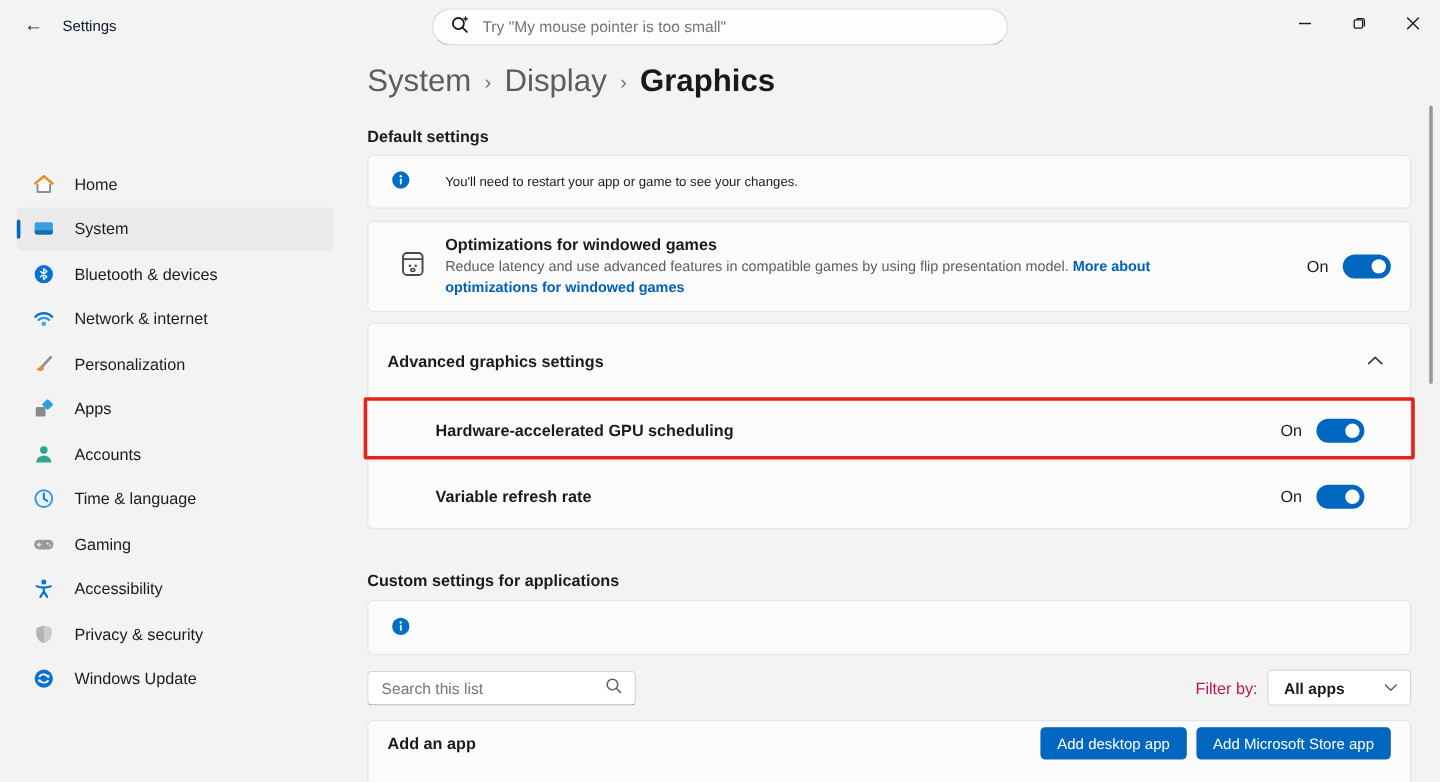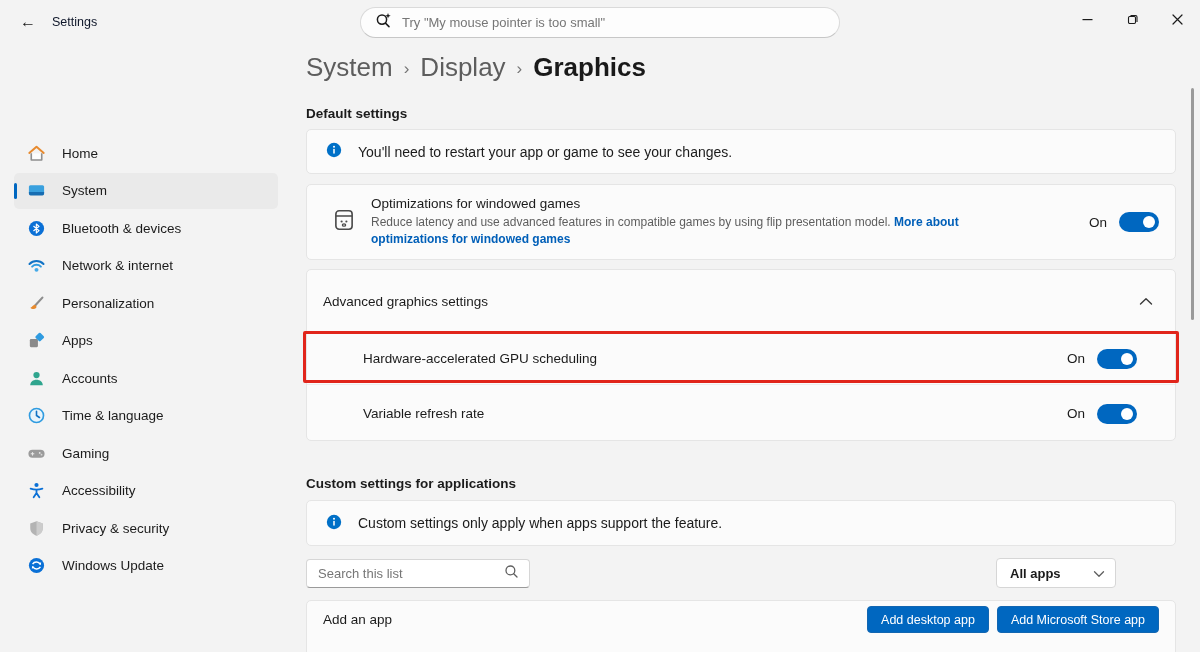--- a/index.html
+++ b/index.html
@@ -26,41 +26,41 @@
   
   .breadcrumb { position:absolute; left:306px; top:52px; display:flex; align-items:center; font-size:26px; }
   .crumb { color:#5d5d5d; font-weight:500; cursor:pointer; }
   .crumb-sep { color:#757575; font-size:17px; padding:2px 11px 0 11px; }
   .crumb-current { color:#191919; font-weight:700; }
 
   .sec-head { position:absolute; left:306px; font-size:13.5px; font-weight:700; color:#1b1b1b; }
 
   .card { position:absolute; left:306px; width:870px; background:#fbfbfb; border:1px solid #e5e5e5; border-radius:5px; }
 
-  .banner { display:flex; align-items:center; gap:16px; padding:0 19px; font-size:14px; }
+  .banner { display:flex; align-items:center; gap:29px; padding:0 19px; font-size:11px; }
 
   .row-flex { display:flex; align-items:center; }
-  .setting-title { font-size:13.5px; color:#1b1b1b; }
+  .setting-title { font-size:13.5px; color:#1b1b1b;font-weight:bold; }
   .setting-desc { font-size:12px; color:#5e5e5e; line-height:17px; margin-top:3px; }
   .inline-link { color:#005fb8; font-weight:700; cursor:pointer; text-decoration:none; }
   .spacer { flex:1; }
 
   .toggle-wrap { display:flex; align-items:center; gap:12px; }
   .toggle-label { font-size:13.5px; }
   .toggle { width:40px; height:20px; border-radius:10px; background:#0067c0; position:relative; cursor:pointer; flex:0 0 40px; }
   .toggle .knob { position:absolute; right:4px; top:4px; width:12px; height:12px; border-radius:50%; background:#ffffff; }
 
   .divider { height:1px; background:#ededed; }
 
   .list-search { position:absolute; left:306px; top:559px; width:224px; height:29px; background:#ffffff; border:1px solid #d6d6d6; border-bottom-color:#9a9a9a; border-radius:4px; display:flex; align-items:center; padding:0 10px 0 11px; }
   .list-search input { flex:1; border:none; outline:none; background:transparent; font-size:13px; color:#1b1b1b; font-family:inherit; }
   .list-search input::placeholder { color:#767676; }
 
   .filter-label { position:absolute; left:956px; top:566px; width:92px; text-align:right; font-size:13.5px; color:#be185d; }
-  .dropdown { position:absolute; left:996px; top:558px; width:120px; height:30px; background:#ffffff; border:1px solid #d6d6d6; border-radius:4px; display:flex; align-items:center; padding:0 10px 0 13px; cursor:pointer; }
+  .dropdown { position:absolute; left:1056px; top:558px; width:120px; height:30px; background:#ffffff; border:1px solid #d6d6d6; border-radius:4px; display:flex; align-items:center; padding:0 10px 0 13px; cursor:pointer; }
   .dropdown .dd-value { flex:1; font-size:13px; font-weight:700; color:#1b1b1b; }
 
   .btn { height:27px; padding:0 13px; background:#0067c0; border:1px solid #1266b1; border-radius:4px; color:#ffffff; font-size:12.5px; display:flex; align-items:center; cursor:pointer; font-family:inherit; }
 
   .red-box { position:absolute; left:303px; top:331px; width:876px; height:52px; border:3.5px solid #e1251b; border-radius:2px; pointer-events:none; z-index:5; }
 
   .scrollbar { position:absolute; left:1191px; top:88px; width:3px; height:232px; background:#9a9a9a; border-radius:2px; cursor:pointer; }
 </style>
 </head>
 <body>
@@ -318,21 +318,20 @@
   <div class="sec-head" style="top:476px;">Custom settings for applications</div>
 
   <div class="card banner" style="top:500px; height:46px;">
     <span>
       <svg width="16" height="16" viewBox="0 0 16 16">
           <circle cx="8" cy="8" r="7.2" fill="#0070c7"></circle>
           <circle cx="8" cy="4.8" r="1" fill="#ffffff"></circle>
           <rect x="7.25" y="6.7" width="1.5" height="5" rx="0.75" fill="#ffffff"></rect>
         </svg>
     </span>
-    <span>Custom settings only apply when apps support the feature.</span>
   </div>
 
   <div class="list-search">
     <input type="text" placeholder="Search this list" style="">
     <span>
       <svg width="15" height="15" viewBox="0 0 15 15">
           <circle cx="6.4" cy="6.4" r="4.4" fill="none" stroke="#5f5f5f" stroke-width="1.3"></circle>
           <path d="M9.7 9.7 L13 13" stroke="#5f5f5f" stroke-width="1.3" stroke-linecap="round"></path>
         </svg>
     </span>

